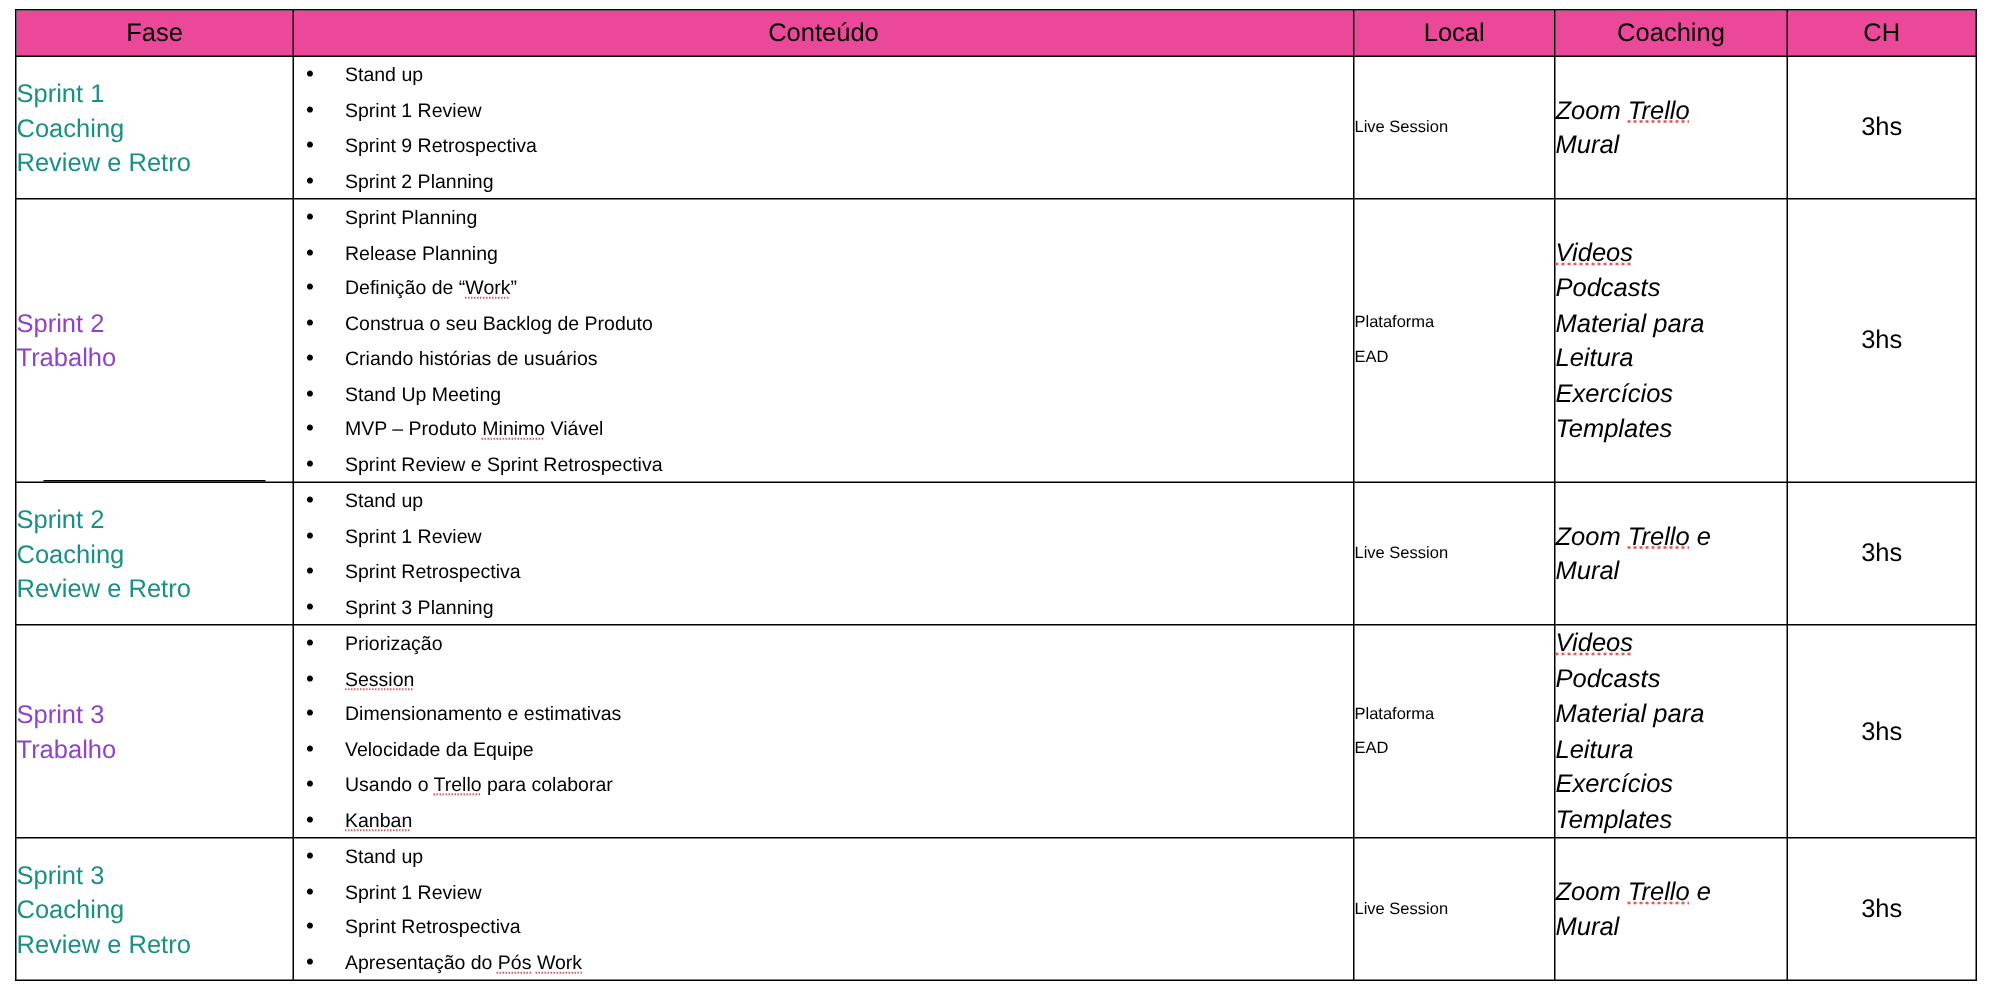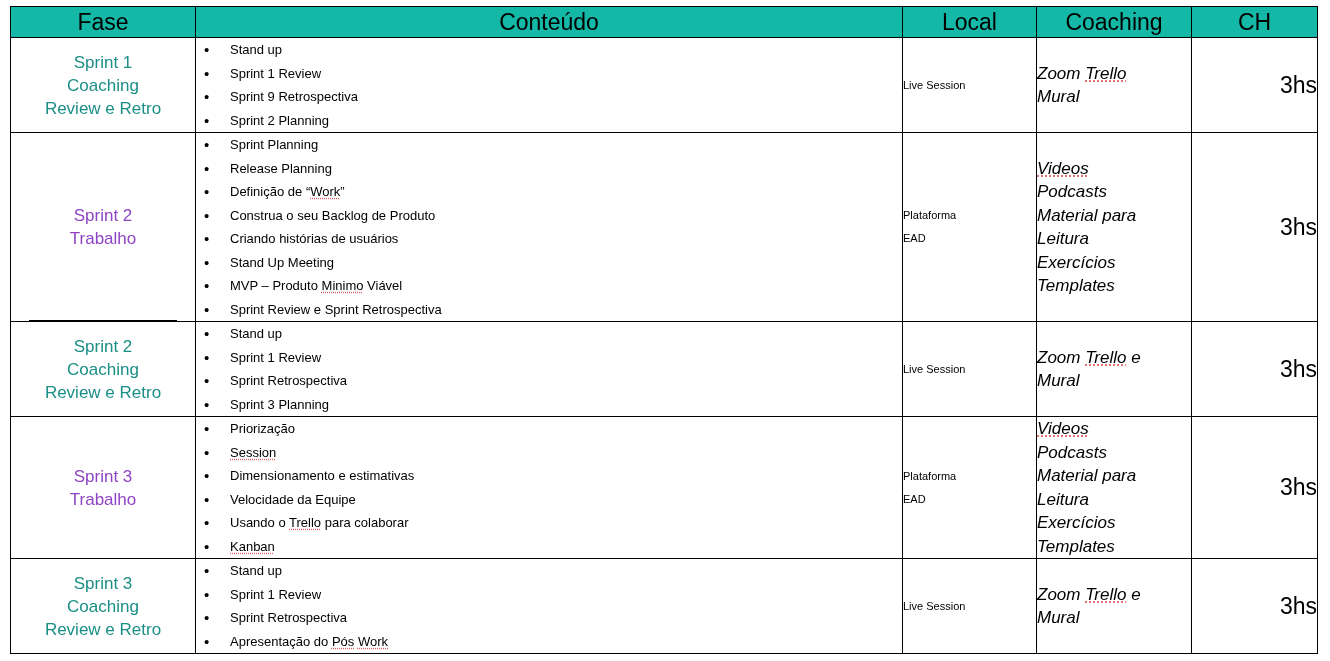--- a/index.html
+++ b/index.html
@@ -19,35 +19,35 @@
     margin: 6px 0 0 10px;
     table-layout: fixed;
   }
   table.schedule th,
   table.schedule td {
     border: 1px solid #000000;
     vertical-align: middle;
     padding: 0;
   }
   thead th {
-    background: #14b8a6;
+    background: #ec4899;
     text-align: center;
     font-weight: normal;
-    font-size: 23px;
+    font-size: 17px;
     height: 30px;
     line-height: 28px;
   }
   col.c-fase      { width: 185px; }
   col.c-conteudo  { width: 707px; }
   col.c-local     { width: 134px; }
   col.c-recursos  { width: 155px; }
   col.c-ch        { width: 126px; }
 
   td.fase {
-    text-align: center;
+    text-align: left;
     font-size: 17px;
     line-height: 23px;
     padding: 4px 2px;
   }
   td.fase .line { display: block; white-space: nowrap; }
   .teal   { color: #1a8f86; }
   .purple { color: #8e44c4; }
 
   td.conteudo {
     padding: 4px 6px 4px 10px;
@@ -79,22 +79,22 @@
     line-height: 23px;
   }
   td.local .line { display: block; }
   td.recursos {
     padding: 4px 0 4px 8px;
     font-size: 17px;
     line-height: 23.5px;
   }
   td.recursos .line { display: block; white-space: nowrap; font-style: italic; }
   td.ch {
-    text-align: right;
-    font-size: 23px;
+    text-align: center;
+    font-size: 17px;
   }
   
   td.fase.with-rule { position: relative; }
   td.fase.with-rule::after {
     content: "";
     position: absolute;
     left: 18px;
     right: 18px;
     bottom: 0;
     border-bottom: 1px solid #000;

